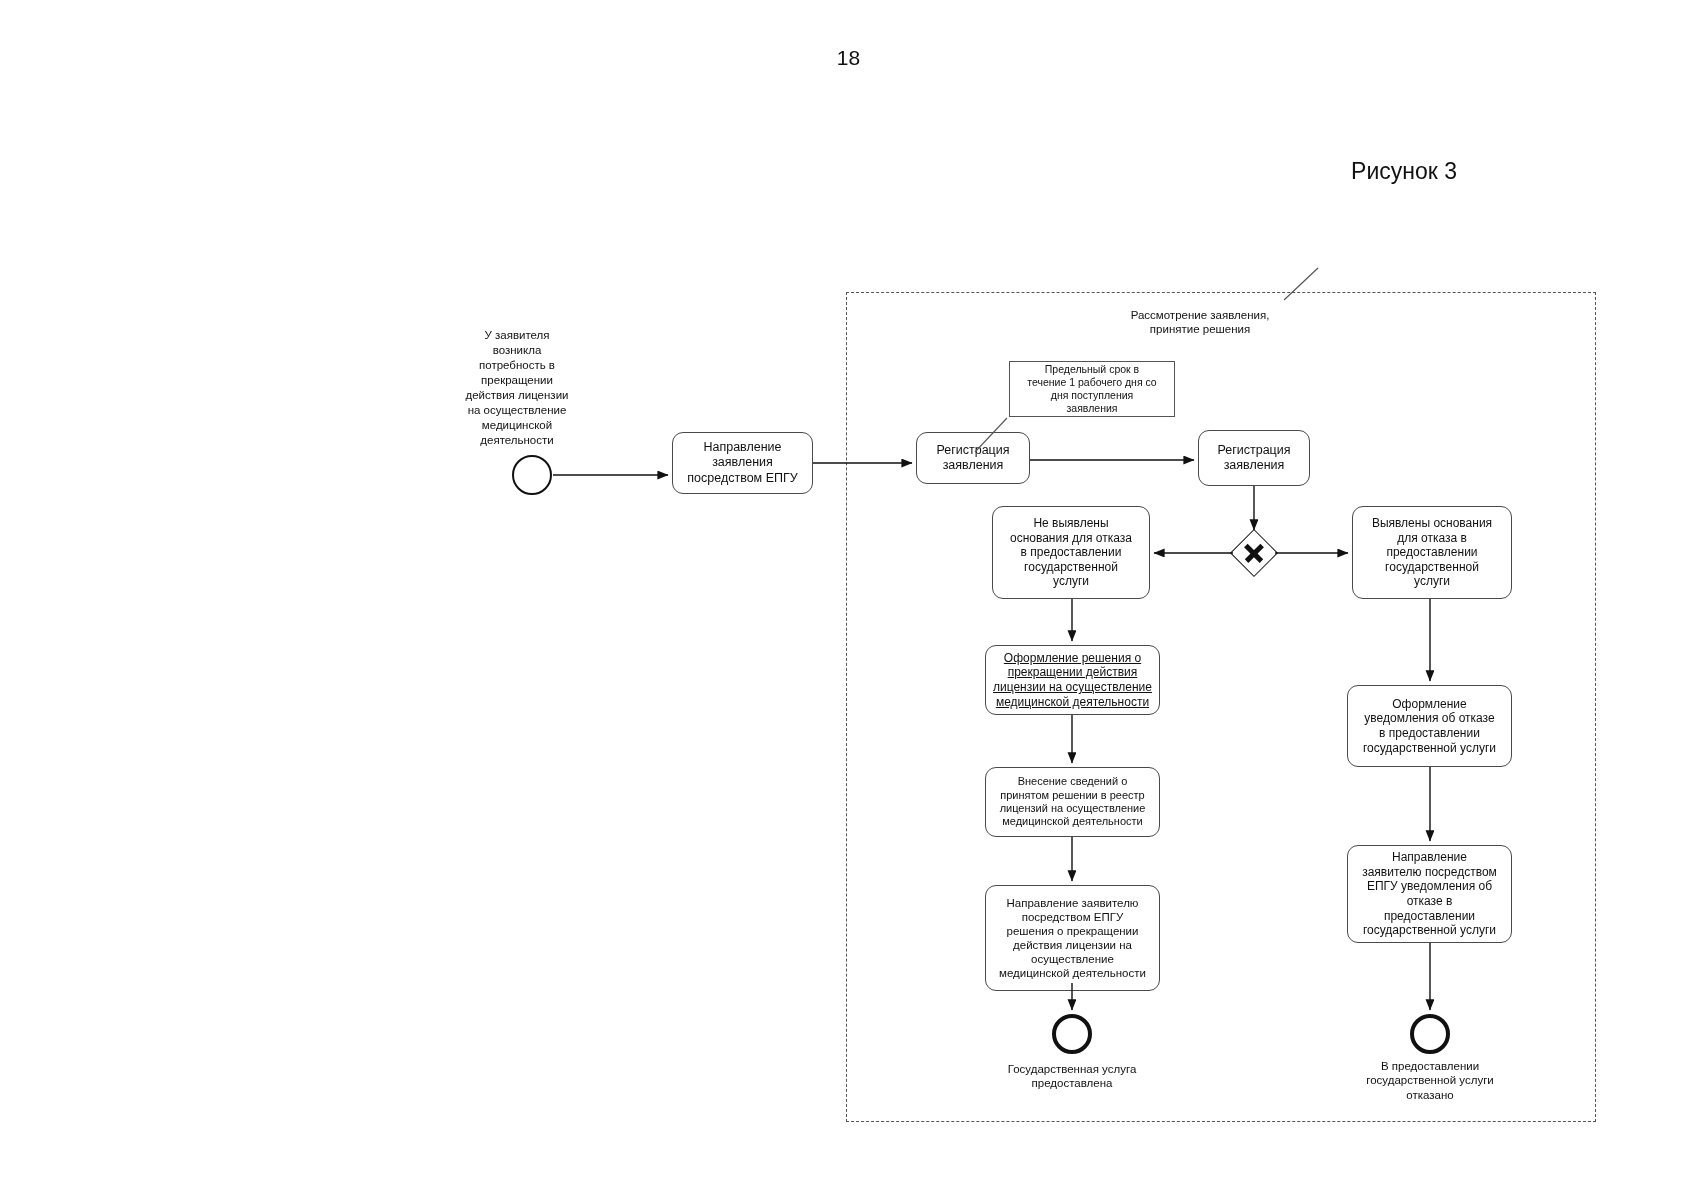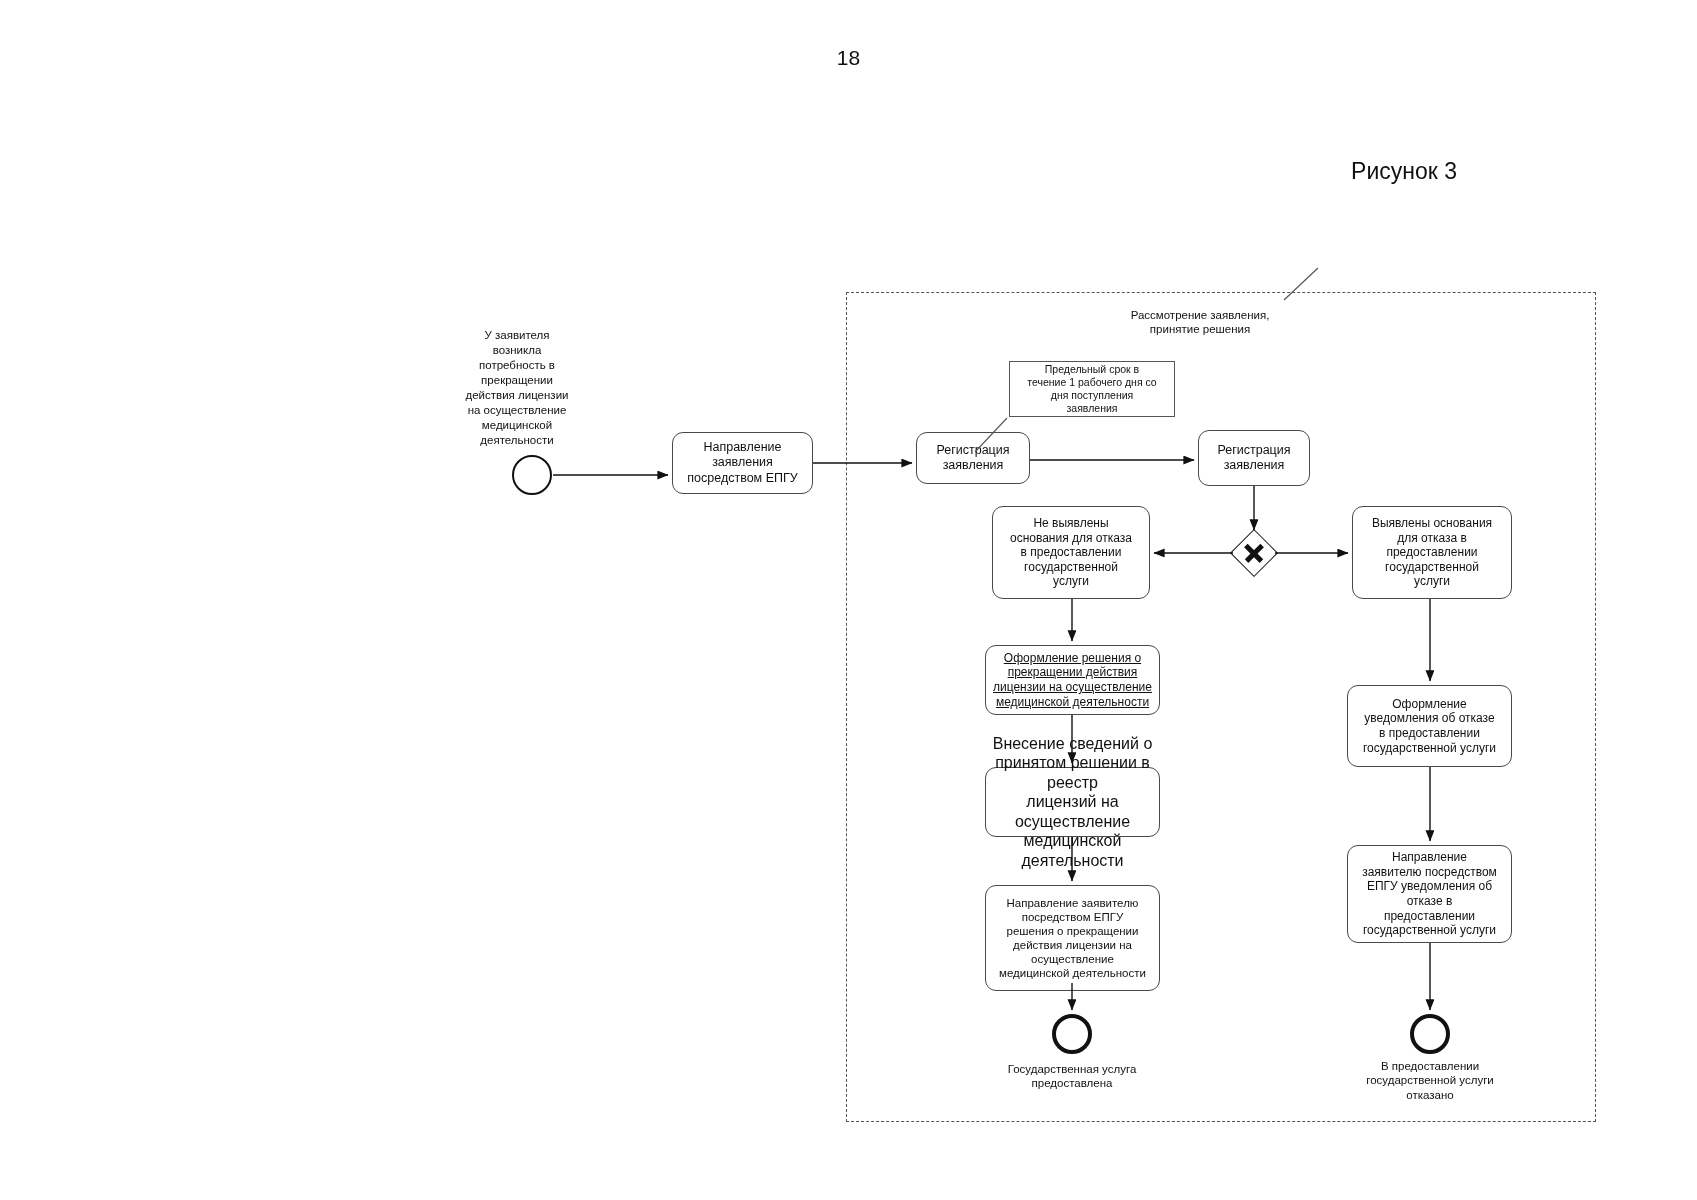--- a/index.html
+++ b/index.html
@@ -208,21 +208,21 @@
 услуги</span>
   </div>
 
   <div class="task" style="left:985px; top:645px; width:175px; height:70px; font-size:12px;text-decoration:underline;">
     <span>Оформление решения о
 прекращении действия
 лицензии на осуществление
 медицинской деятельности</span>
   </div>
 
-  <div class="task" style="left:985px; top:767px; width:175px; height:70px; font-size:16px;">
+  <div class="task" style="left:985px; top:767px; width:175px; height:70px; font-size:11px;">
     <span>Внесение сведений о
 принятом решении в реестр
 лицензий на осуществление
 медицинской деятельности</span>
   </div>
 
   <div class="task" style="left:985px; top:885px; width:175px; height:106px; font-size:11.5px;">
     <span>Направление заявителю
 посредством ЕПГУ
 решения о прекращении

